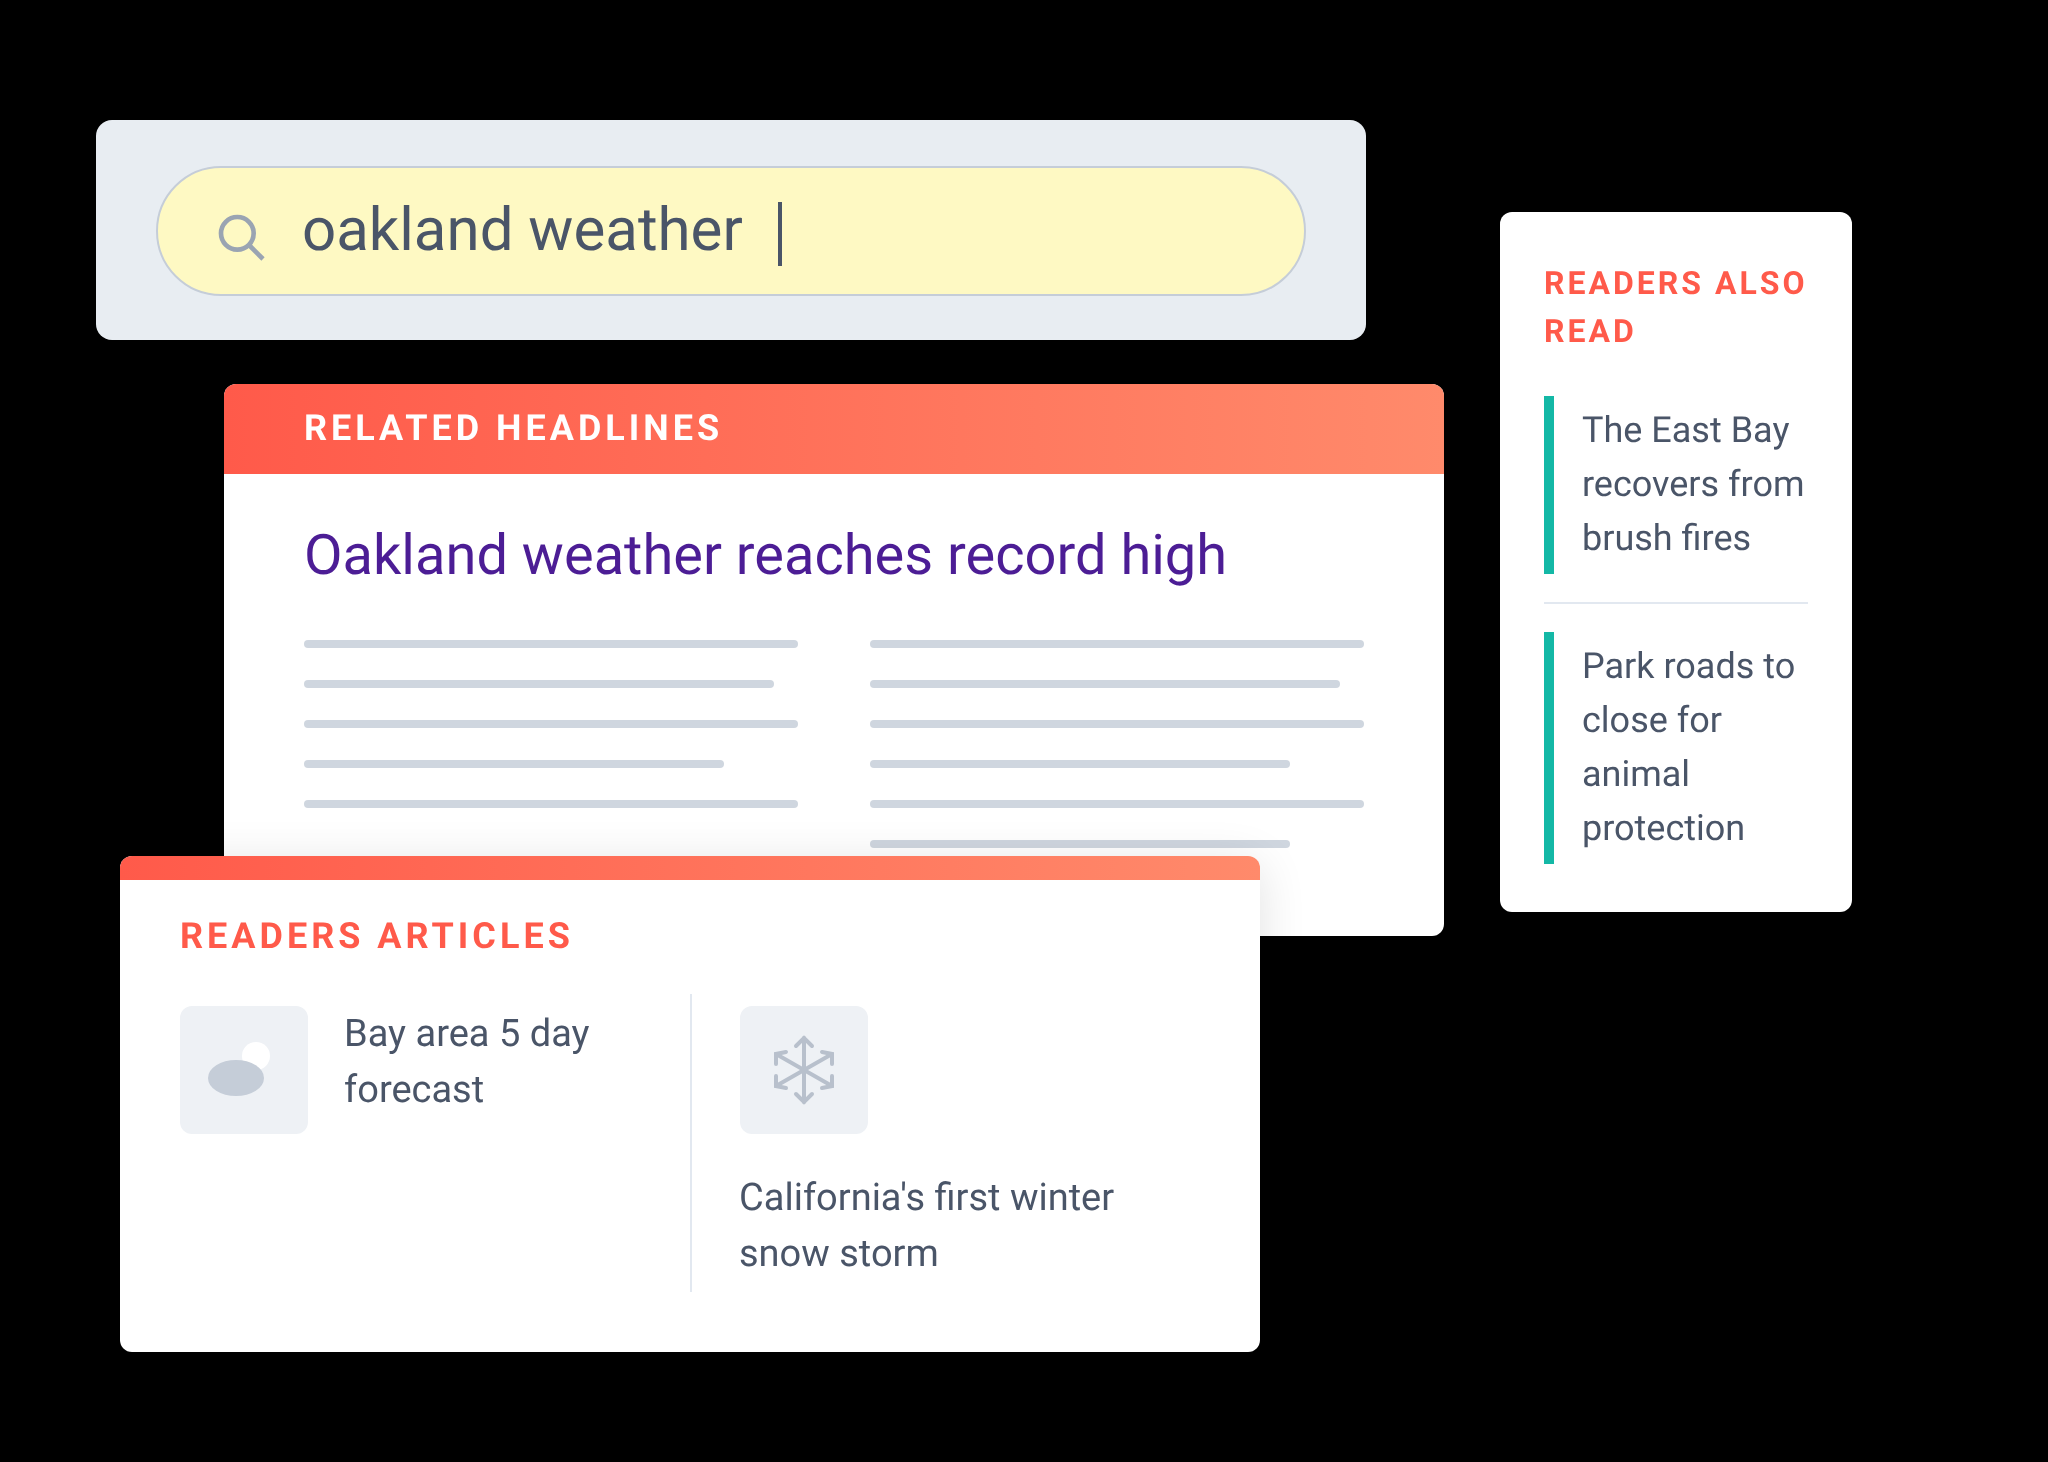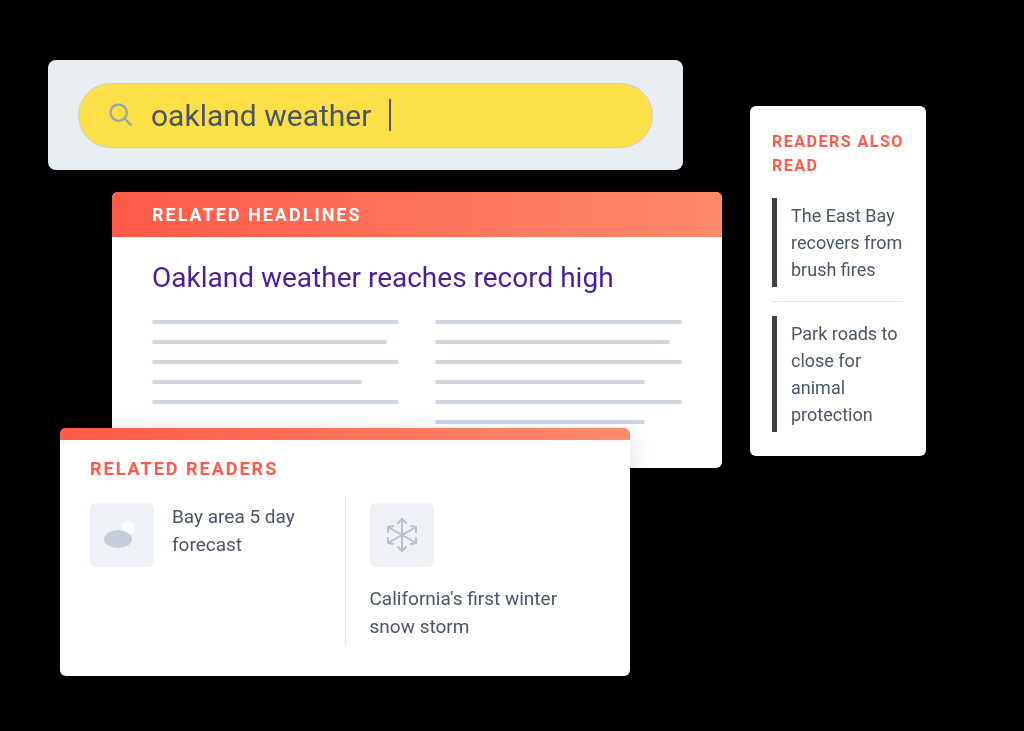--- a/index.html
+++ b/index.html
@@ -20,25 +20,25 @@
       width: 635px;
       height: 110px;
       background: #e8edf2;
       border-radius: 8px;
       display: flex;
       align-items: center;
       padding: 0 30px;
       z-index: 4;
     }
     .search-pill {
-      background: #fde047;
+      background: #fef9c3;
       border: 1px solid #c5cdd8;
       border-radius: 999px;
       display: flex;
-      align-items: center;
+      align-items: flex-end;
       padding: 14px 28px;
       width: 100%;
       gap: 16px;
     }
     .search-icon-svg {
       width: 28px;
       height: 28px;
       flex-shrink: 0;
     }
     .search-text {
@@ -174,21 +174,21 @@
     }
     .readers-title {
       color: #ff5a4a;
       font-size: 16px;
       font-weight: 700;
       letter-spacing: 1.5px;
       line-height: 1.5;
       margin-bottom: 20px;
     }
     .reader-item {
-      border-left: 5px solid #404040;
+      border-left: 5px solid #14b8a6;
       padding: 4px 0 4px 14px;
       margin-bottom: 4px;
       color: #4a5568;
       font-size: 18px;
       line-height: 1.5;
     }
     .reader-sep {
       height: 1px;
       background: #e2e8f0;
       margin: 14px 0;
@@ -227,21 +227,21 @@
         <div class="text-line short"></div>
         <div class="text-line"></div>
         <div class="text-line short"></div>
       </div>
     </div>
   </div>
 </div>
 
 <div class="related-card">
   <div class="related-header-bar"></div>
-  <div class="related-title">RELATED READERS</div>
+  <div class="related-title">READERS ARTICLES</div>
   <div class="related-row">
     <div class="related-item">
       <div class="icon-box">
         <svg width="44" height="44" viewBox="0 0 44 44">
           <circle cx="28" cy="15" r="7" fill="#fff"></circle>
           <ellipse cx="18" cy="26" rx="14" ry="9" fill="#c5cdd8"></ellipse>
         </svg>
       </div>
       <div class="related-text">Bay area 5 day forecast</div>
     </div>

